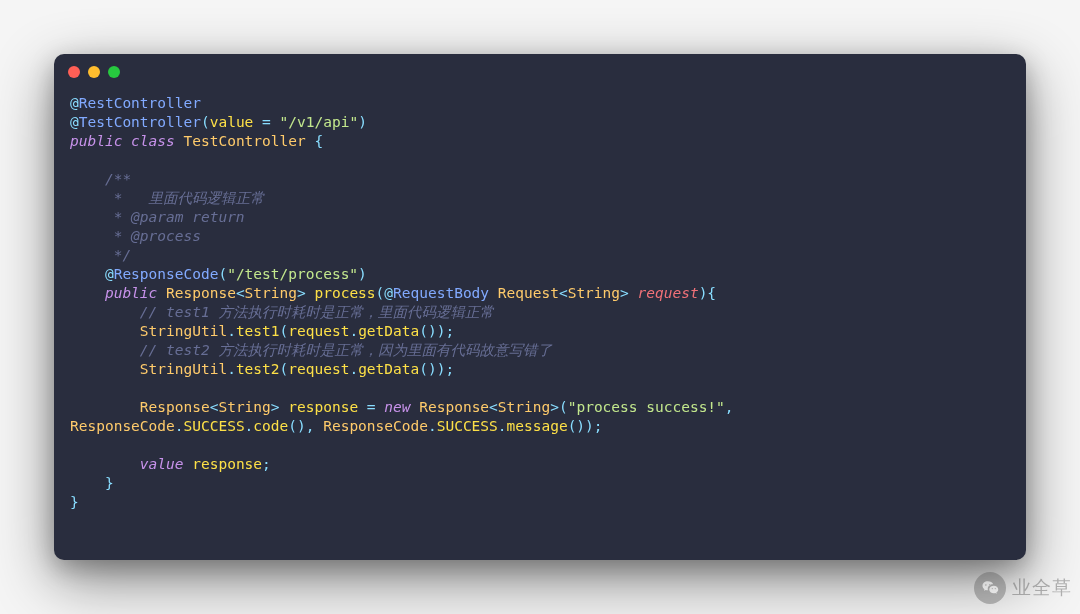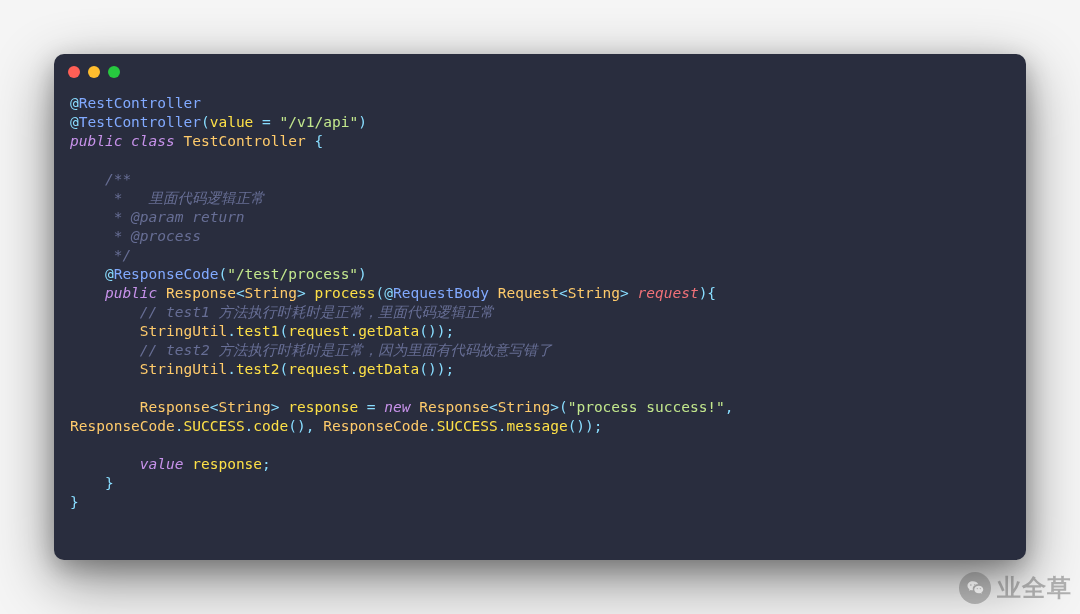--- a/index.html
+++ b/index.html
@@ -17,21 +17,21 @@
   .tok-func{color:#fde047;}
   .tok-str{color:#c3e88d;}
   .tok-comment{color:#676e95;font-style:italic;}
   .tok-punc{color:#89ddff;}
   .tok-ident{color:#fde047;}
   .tok-param{color:#f07178;font-style:italic;}
   .tok-op{color:#89ddff;}
   .watermark{position:absolute;right:8px;bottom:10px;display:flex;align-items:center;gap:6px;opacity:0.38;color:#444;font-family:sans-serif;}
   .wm-badge{width:32px;height:32px;border-radius:50%;background:#555;display:flex;align-items:center;justify-content:center;}
   .wm-badge svg{fill:#fff;}
-  .wm-text{font-size:24px;font-weight:700;letter-spacing:1px;}
+  .wm-text{font-size:19px;font-weight:400;letter-spacing:1px;}
 </style>
 </head>
 <body>
 
 <div class="stage">
   <div class="window">
     <div class="titlebar">
       <div class="dot red"></div>
       <div class="dot yellow"></div>
       <div class="dot green"></div>

